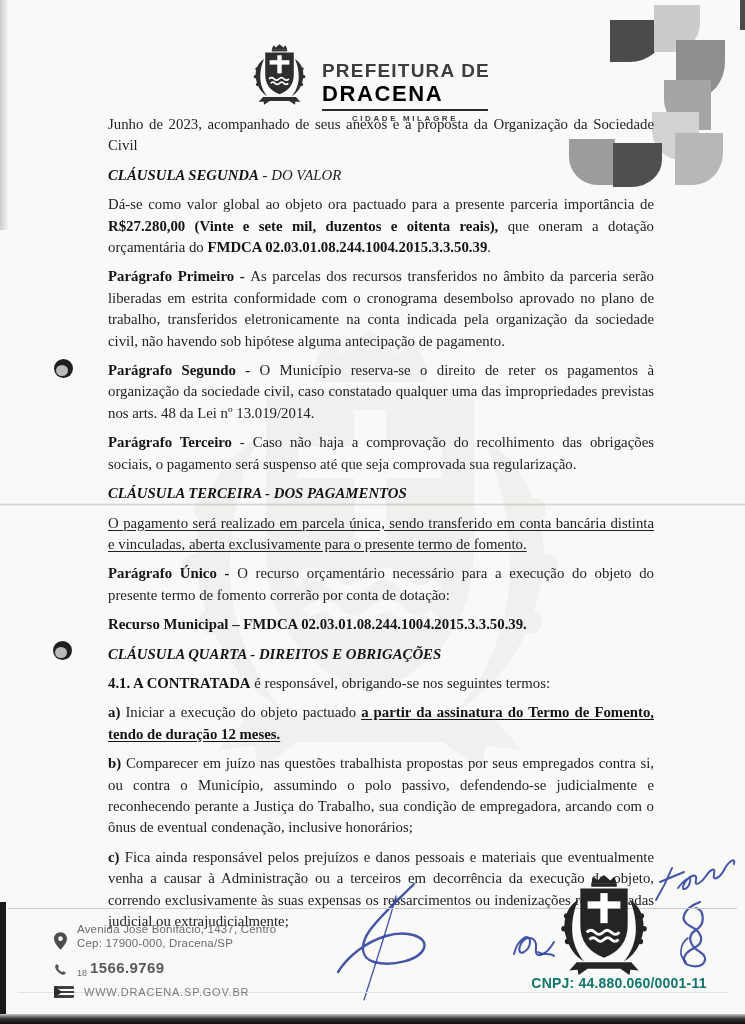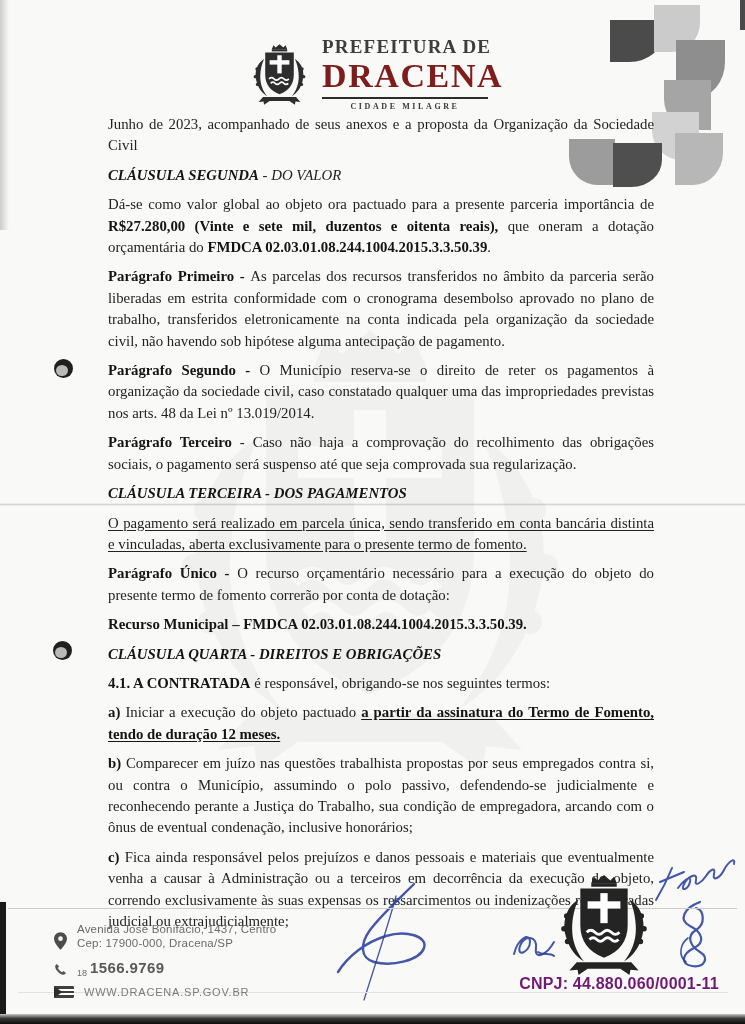--- a/index.html
+++ b/index.html
@@ -18,23 +18,23 @@
   .edge-left-bottom{position:absolute;left:0;top:902px;width:6px;height:122px;background:#1a1a1a;}
   .bottom-band{position:absolute;left:0;bottom:0;width:745px;height:10px;
     background:linear-gradient(180deg,#c6c6c4 0%,#3a3a3a 45%,#0c0c0c 100%);}
   .crease{position:absolute;left:0;top:503px;width:745px;height:3px;
     background:linear-gradient(180deg,rgba(180,180,178,.0),rgba(170,170,168,.45),rgba(180,180,178,0));}
   .hole{position:absolute;width:19px;height:19px;border-radius:50%;background:#1f1f1f;}
   .hole::after{content:"";position:absolute;left:2px;top:6px;width:12px;height:11px;border-radius:50%;background:#b9b9b7;}
 
   
   .header-crest{position:absolute;left:252px;top:43px;width:55px;height:63px;color:#2e2e2e;}
-  .wordmark{position:absolute;left:322px;top:36px;width:170px;font-family:Liberation Serif, serif;}
+  .wordmark{position:absolute;left:322px;top:60px;width:170px;font-family:Liberation Sans, sans-serif;}
   .wm1{font-size:19px;font-weight:600;letter-spacing:1.2px;color:#3d3d3d;white-space:nowrap;}
-  .wm2{font-size:34px;font-weight:900;letter-spacing:1.6px;color:#7f1d1d;white-space:nowrap;margin-top:-1px;}
+  .wm2{font-size:22px;font-weight:900;letter-spacing:1.6px;color:#000000;white-space:nowrap;margin-top:-1px;}
   .wm-line{width:166px;height:2px;background:#2c2c2c;margin-top:2px;}
   .wm3{font-size:8px;font-weight:700;letter-spacing:2.6px;color:#3a3a3a;text-align:center;width:166px;margin-top:3px;}
 
   
   .watermark{position:absolute;left:170px;top:315px;width:400px;height:470px;color:#66665f;opacity:.055;}
 
   
   .doc{position:absolute;left:108px;top:114px;width:546px;font-size:14.8px;line-height:21.4px;
        color:#222;text-align:justify;}
   .para{margin:0 0 8px 0;}
@@ -53,21 +53,21 @@
   .f-row{display:flex;align-items:flex-end;margin-bottom:7px;}
   .f-ic{flex:0 0 auto;margin-right:10px;}
   .addr{font-size:11.5px;line-height:14px;letter-spacing:.2px;}
   .phone-row{align-items:flex-end;margin-top:9px;}
   .phone-area{font-size:9px;color:#6a6a6a;margin-right:3px;position:relative;top:2px;}
   .phone-num{font-size:15px;font-weight:600;color:#595959;letter-spacing:.4px;}
   .web-row{align-items:flex-end;margin-top:10px;}
   .web-url{font-size:11px;color:#7a7a7a;letter-spacing:.8px;}
   .footer-crest{position:absolute;left:556px;top:874px;width:96px;height:102px;color:#242424;}
   .cnpj{position:absolute;left:514px;top:975px;width:210px;text-align:center;
-        font-family:"Liberation Sans",sans-serif;font-size:16px;font-weight:700;color:#701a75;letter-spacing:.2px;}
+        font-family:"Liberation Sans",sans-serif;font-size:14px;font-weight:700;color:#0f766e;letter-spacing:.2px;}
 </style>
 </head>
 <body>
 
 <div class="page">
 
   <svg width="0" height="0" style="position:absolute" xmlns:xlink="http://www.w3.org/1999/xlink" aria-hidden="true">
     <symbol id="crest" viewBox="0 0 100 112">
       <path d="M36,10 l3,-7 4,4 7,-6 7,6 4,-4 3,7 z" fill="currentColor"></path>
       <rect x="36" y="10" width="28" height="4" fill="currentColor"></rect>

